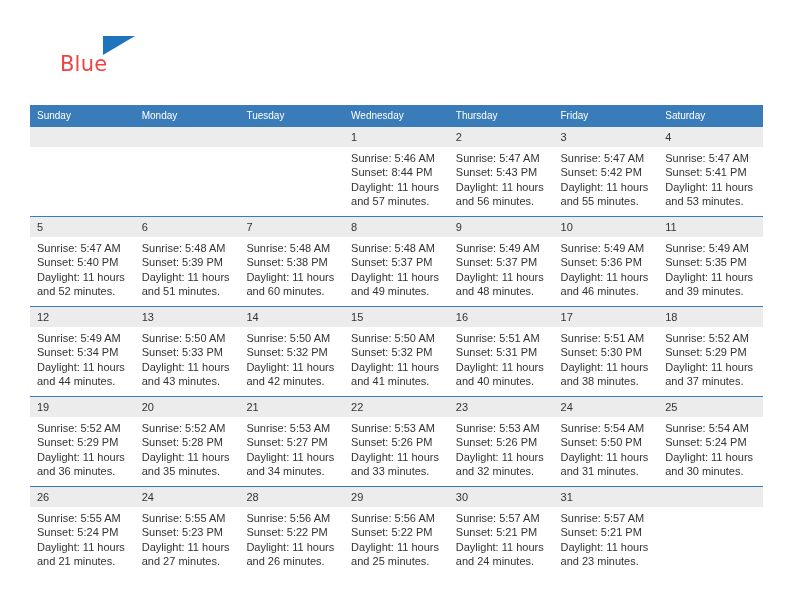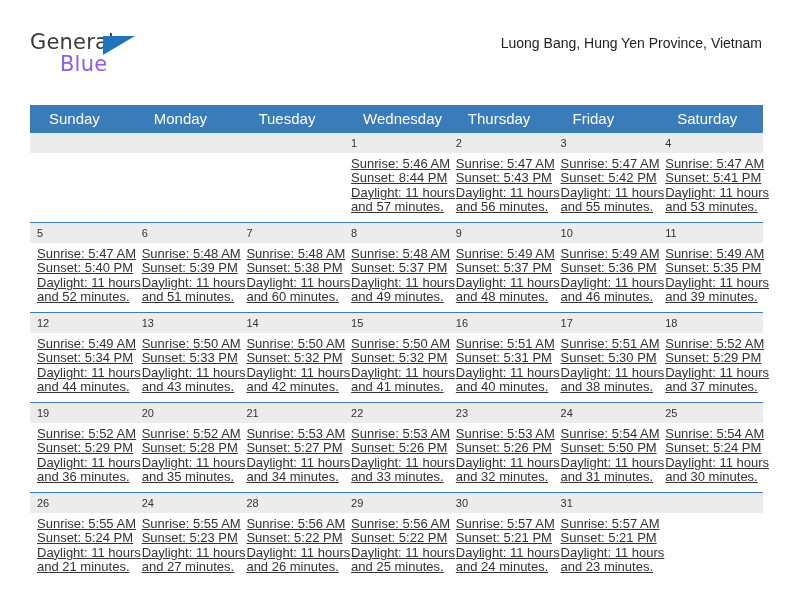--- a/index.html
+++ b/index.html
@@ -53,21 +53,21 @@
     height: 0;
     border-left: 32px solid #1f74bd;
     border-bottom: 19px solid transparent;
   }
   .logo-blue {
     position: absolute;
     left: 30px;
     top: 22px;
     font-size: 21px;
     letter-spacing: .2px;
-    color: #8b5cf6;
+    color: #ef4444;
     font-family: "DejaVu Sans", sans-serif;
   }
   .title-wrap {
     position: absolute;
     right: 0;
     top: 0;
     text-align: right;
   }
   .cal-title {
     font-size: 27px;
@@ -90,24 +90,24 @@
     position: absolute;
     left: 30px;
     top: 105px;
     width: 733px;
     border-collapse: collapse;
     table-layout: fixed;
   }
   .calendar th {
     background: #3a7cba;
     color: #ffffff;
-    font-size: 15px;
+    font-size: 10px;
     font-weight: normal;
     text-align: left;
-    padding: 5px 0 5px 19px;
+    padding: 5px 0 5px 7px;
     height: 10px;
     border: none;
   }
   .calendar td {
     vertical-align: top;
     padding: 0;
     width: 104.7px;
     border-top: 1px solid #3a7cba;
     background: #ffffff;
   }
@@ -121,47 +121,44 @@
   .day-num {
     background: #ececec;
     font-size: 11px;
     color: #333333;
     padding: 4px 0 4px 7px;
     line-height: 12px;
     height: 12px;
   }
   .day-info {
     padding: 4px 6px 0 7px;
-    font-size: 13px;
+    font-size: 11px;
     line-height: 14.4px;
     color: #333333;
-    text-decoration: underline;
   }
   .day-info div {
     white-space: nowrap;
   }
   .daylight-line2 {
     white-space: nowrap;
   }
 </style>
 </head>
 <body>
 
 <div class="page">
 
   <div class="header">
 
     <div class="logo">
-      <span class="logo-general">General</span>
       <span class="logo-triangle"></span>
       <span class="logo-blue">Blue</span>
     </div>
 
     <div class="title-wrap">
-      <div class="cal-subtitle">Luong Bang, Hung Yen Province, Vietnam</div>
     </div>
 
   </div>
 
   <table class="calendar">
     <thead>
       <tr>
         <th>Sunday</th>
         <th>Monday</th>
         <th>Tuesday</th>

